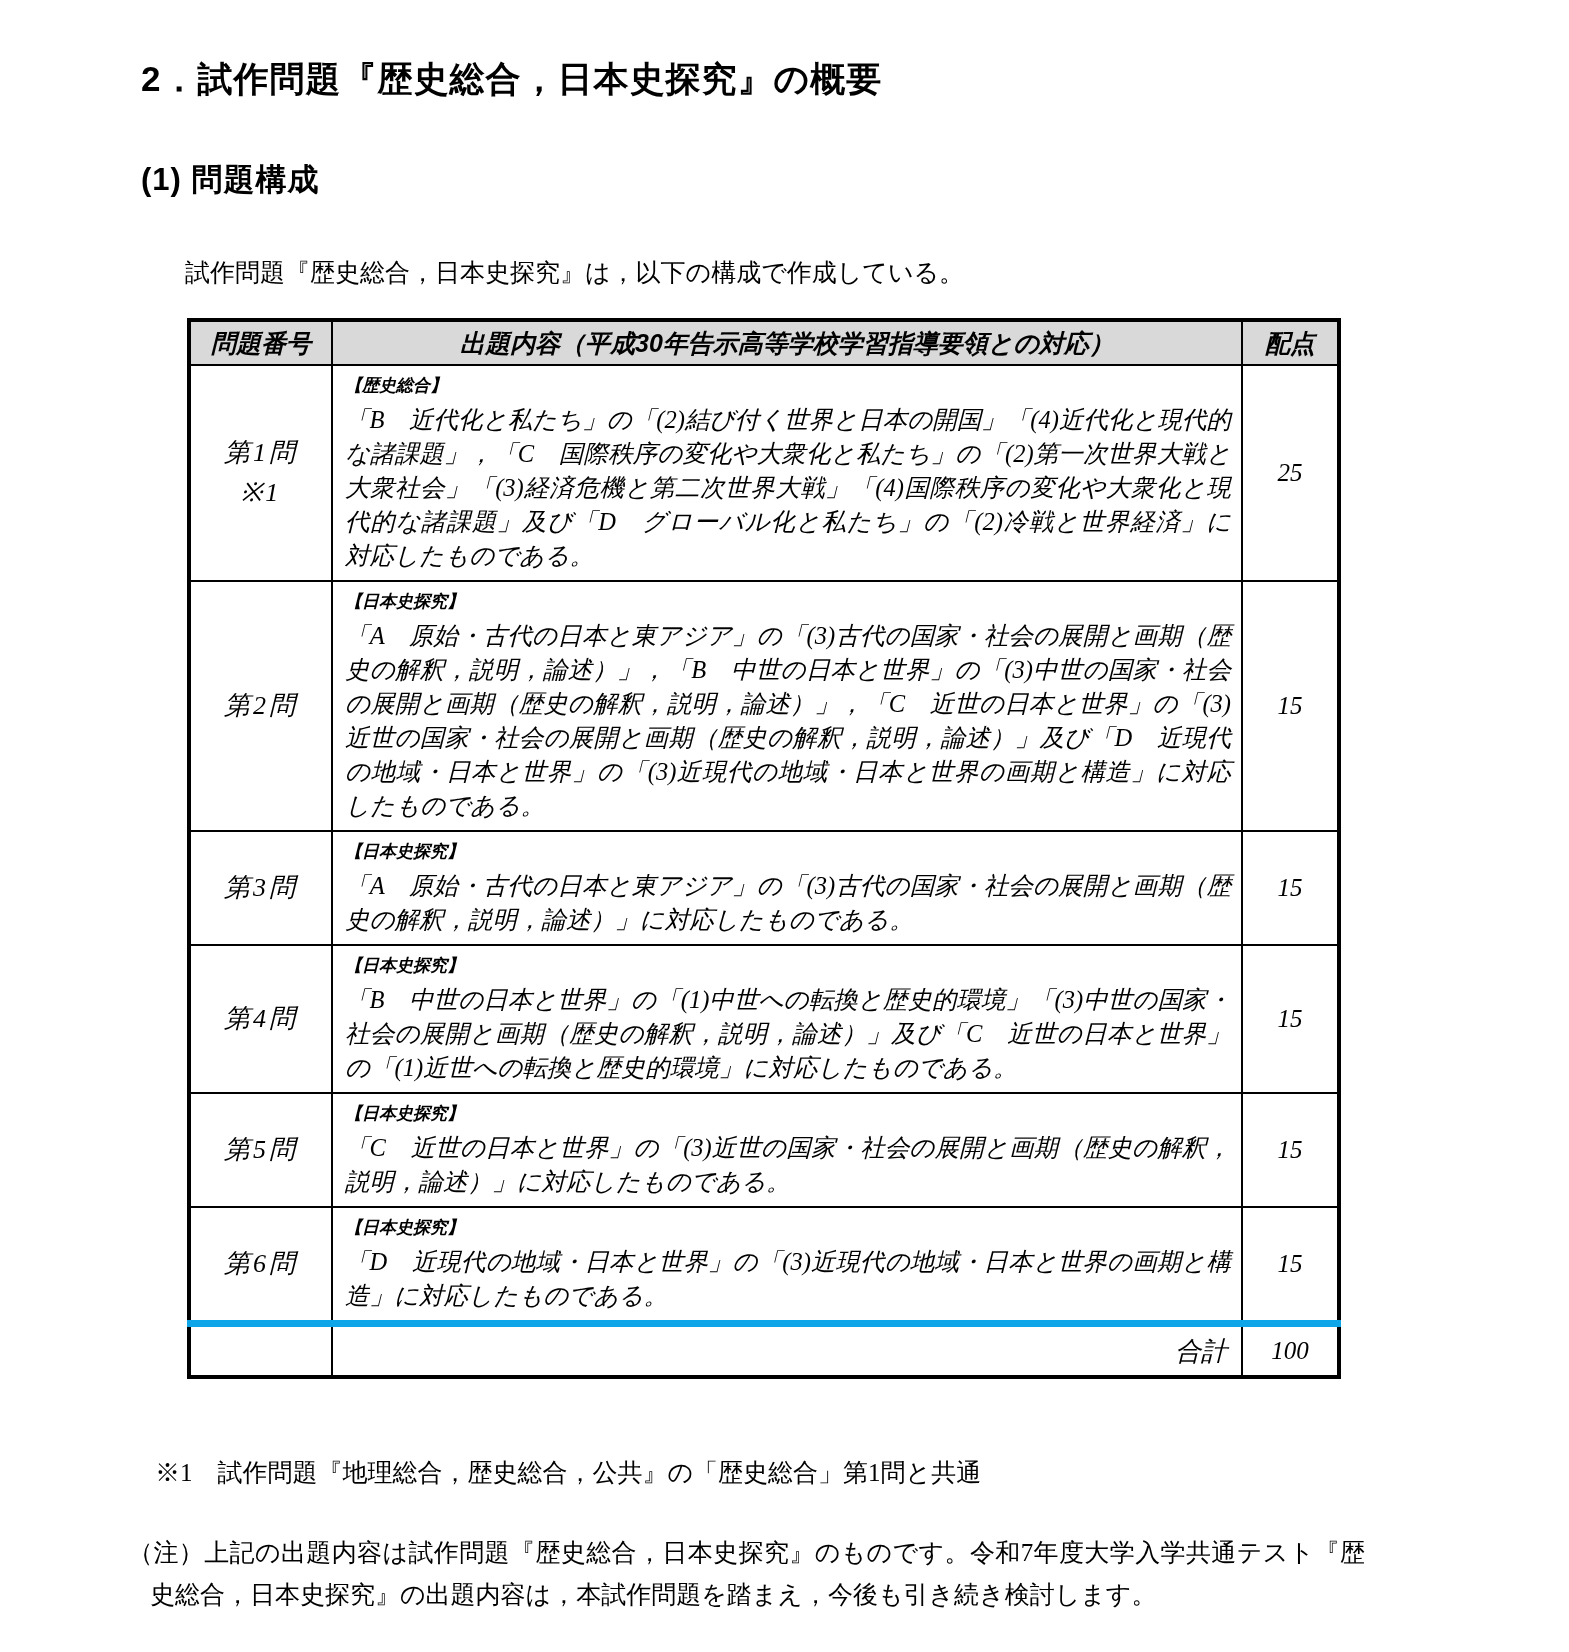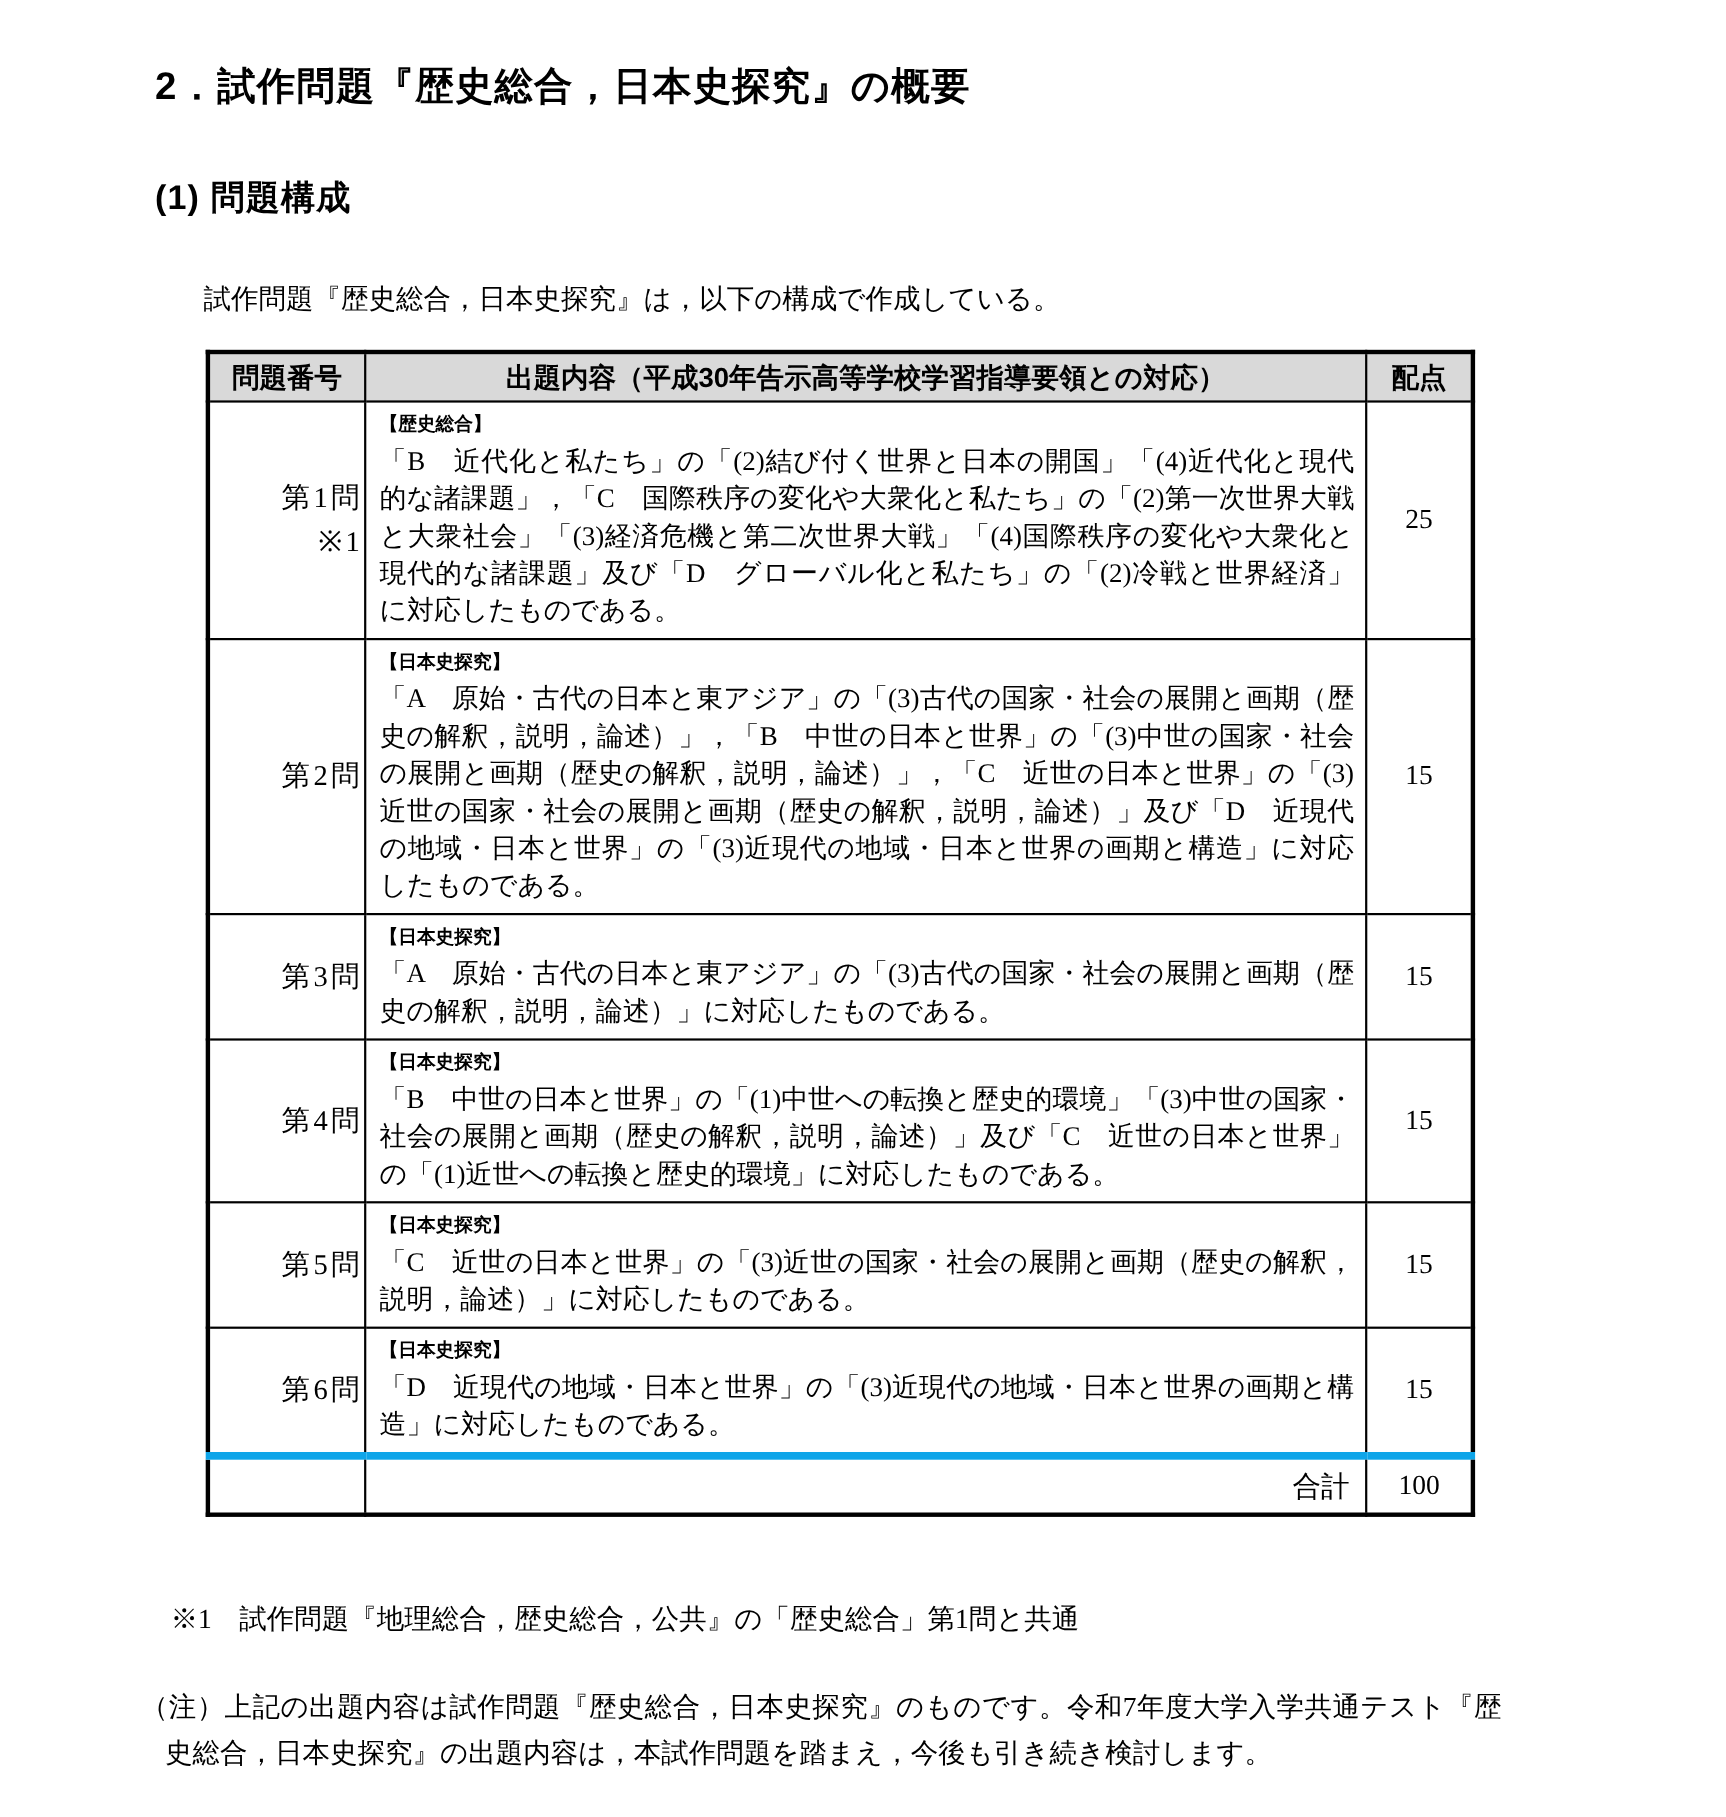--- a/index.html
+++ b/index.html
@@ -42,40 +42,41 @@
     padding: 46px 0 0 185px;
     font-size: 25px;
     line-height: 1.4;
   }
   table.structure-table {
     margin: 28px 0 0 187px;
     border-collapse: collapse;
     table-layout: fixed;
     width: 1150px;
     border: 4px solid #000;
+    font-style: italic;
   }
   col.col-num     { width: 143px; }
   col.col-content { width: 910px; }
   col.col-points  { width: 97px;  }
   .structure-table th {
     background: #d9d9d9;
     border: 2px solid #000;
     font-family: "Liberation Sans", "DejaVu Sans", sans-serif;
     font-weight: bold;
     font-size: 25px;
     height: 40px;
     padding: 1px 2px;
     text-align: center;
     vertical-align: middle;
   }
   .structure-table td {
     border: 2px solid #000;
   }
   .num-cell {
-    text-align: right;
+    text-align: center;
     vertical-align: middle;
     font-size: 26px;
     line-height: 1.55;
     letter-spacing: 3px;
   }
   .content-cell {
     vertical-align: top;
     padding: 3px 10px 7px 12px;
   }
   .cat {

